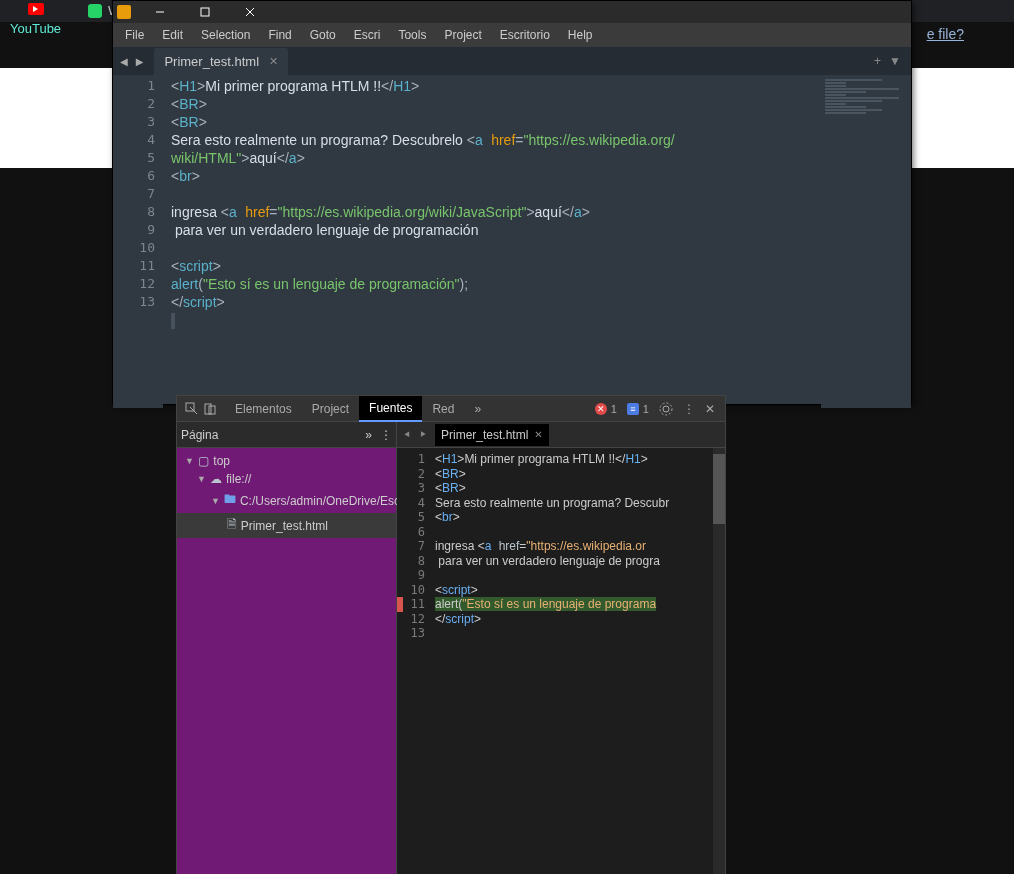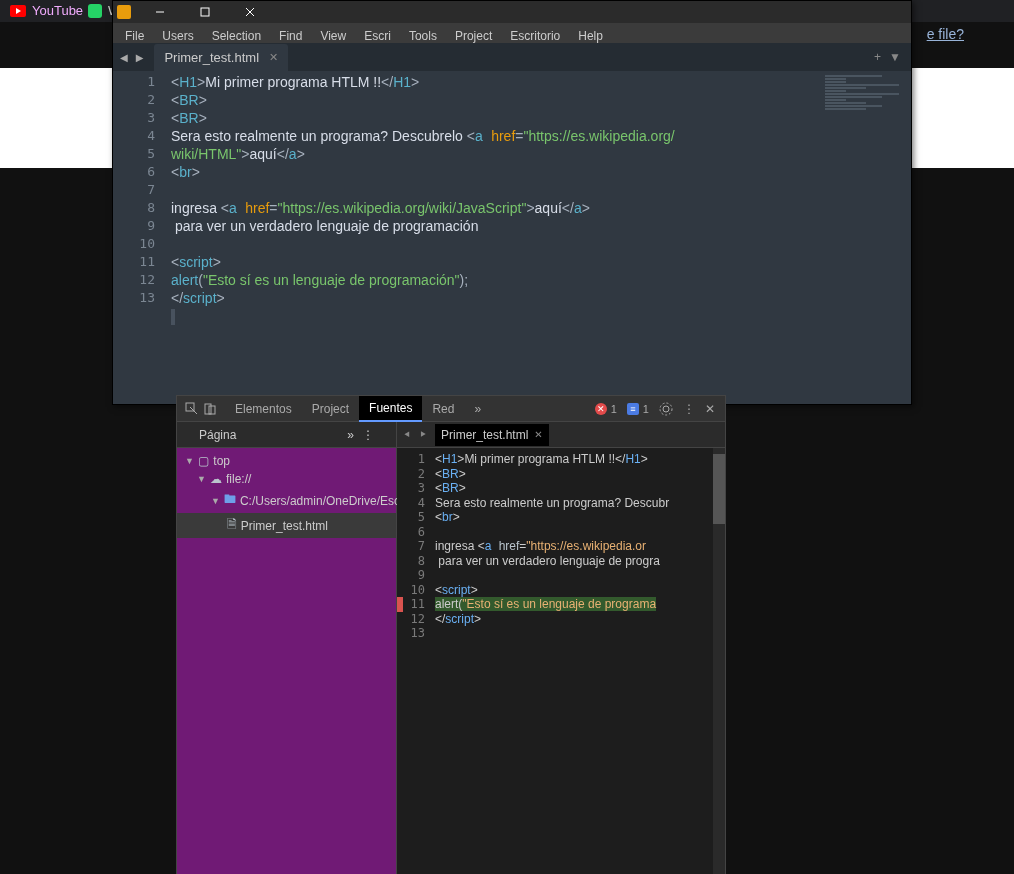--- a/index.html
+++ b/index.html
@@ -1,35 +1,35 @@
 <!DOCTYPE html>
 <html><head>
 <meta charset="utf-8">
 <style>
   * { box-sizing: border-box; margin: 0; padding: 0; font-family: "Segoe UI", Tahoma, sans-serif; }
   body { background: #111; width: 1014px; height: 874px; overflow: hidden; position: relative; }
 
   
   .browser-bg { position: absolute; top: 0; left: 0; right: 0; height: 22px; background: #202124; }
-  .browser-tab { position: absolute; top: 3px; left: 10px; color: #f0abfc; font-size: 13px; display: flex; align-items: center; gap: 6px; }
+  .browser-tab { position: absolute; top: 3px; left: 10px; color: #5eead4; font-size: 13px; display: flex; align-items: center; gap: 6px; flex-direction: column; }
   .browser-tab .yt { width: 16px; height: 12px; background: #ff0000; border-radius: 2px; display: flex; align-items: center; justify-content: center; }
   .browser-tab .yt::after { content: ""; border-left: 5px solid white; border-top: 3px solid transparent; border-bottom: 3px solid transparent; }
   .browser-tab2 { position: absolute; top: 3px; left: 88px; color: #ccc; font-size: 13px; display: flex; align-items: center; gap: 6px; }
   .wa-icon { width: 14px; height: 14px; background: #25d366; border-radius: 3px; }
   .hint-text { position: absolute; top: 26px; right: 50px; color: #98b3d8; font-size: 14px; text-decoration: underline; }
   .white-strip { position: absolute; top: 68px; left: 0; right: 0; height: 100px; background: #fff; }
 
   
   .sublime { position: absolute; left: 112px; top: 0; width: 800px; height: 405px; background: #303841; border: 1px solid #000; box-shadow: 2px 2px 6px rgba(0,0,0,0.5); }
   .sublime-titlebar { height: 22px; background: #2b2b2b; display: flex; align-items: center; color: #ccc; font-size: 12px; padding: 0 4px; }
   .sublime-titlebar .icon { width: 14px; height: 14px; background: #e89c0c; border-radius: 2px; margin-right: 6px; }
   .sublime-titlebar .title { flex: 1; }
   .win-btns { display: flex; }
   .win-btn { width: 45px; height: 22px; display: flex; align-items: center; justify-content: center; color: #fff; font-size: 11px; }
-  .sublime-menu { height: 20px; background: #3b3b3b; display: flex; padding: 4px 4px; gap: 2px; color: #ccc; font-size: 12px; }
+  .sublime-menu { height: 20px; background: #3b3b3b; display: flex; align-items: center; padding: 12px 4px; gap: 2px; color: #ccc; font-size: 12px; }
   .sublime-menu .mi { padding: 2px 8px; }
   .sublime-tabsbar { height: 28px; background: #252c33; display: flex; align-items: center; padding: 0 4px; }
   .sublime-tabsbar .nav-arrows { display: flex; gap: 2px; color: #aaa; font-size: 10px; margin-right: 8px; }
   .sublime-tabsbar .nav-arrows span { padding: 2px 3px; }
   .sublime-tab { background: #303841; padding: 6px 10px; display: flex; align-items: center; gap: 10px; color: #ccc; font-size: 13px; border-radius: 3px 3px 0 0; }
   .sublime-tab .close-x { color: #888; font-size: 11px; }
   .sublime-tabsbar .spacer { flex: 1; }
   .sublime-tabsbar .right-btns { color: #888; font-size: 12px; display: flex; gap: 8px; margin-right: 6px; }
   .sublime-body { display: flex; height: calc(100% - 70px); }
   .sublime-gutter { width: 50px; background: #303841; text-align: right; padding: 2px 8px 2px 0; }
@@ -55,21 +55,21 @@
   .dt-icons-left { display: flex; gap: 4px; padding: 0 8px; color: #aaa; }
   .dt-icons-left span { font-size: 13px; }
   .dt-tab { padding: 0 10px; height: 26px; display: flex; align-items: center; color: #aaa; cursor: pointer; }
   .dt-tab.active { background: #000; color: #fff; border-bottom: 2px solid #639aff; }
   .dt-spacer { flex: 1; }
   .dt-right-icons { display: flex; align-items: center; gap: 10px; padding: 0 10px; color: #aaa; }
   .dt-badge { display: flex; align-items: center; gap: 4px; font-size: 11px; }
   .dt-badge .dot-r { width: 12px; height: 12px; background: #e34b4b; border-radius: 50%; display:flex;align-items:center;justify-content:center;color:#fff;font-size:9px;}
   .dt-badge .dot-b { width: 12px; height: 12px; background: #4b7be3; border-radius: 2px; display:flex;align-items:center;justify-content:center;color:#fff;font-size:9px;}
   .dt-left-pane { width: 220px; border-right: 1px solid #444; display: flex; flex-direction: column; }
-  .dt-left-header { height: 26px; display: flex; align-items: center; padding: 0 22px; gap: 8px; border-bottom: 1px solid #444; background: #2b2b2b; }
+  .dt-left-header { height: 26px; display: flex; align-items: center; padding: 0 4px; gap: 8px; border-bottom: 1px solid #444; background: #2b2b2b; }
   .dt-left-header .title { flex: 1; }
   .dt-tree { flex: 1; padding: 4px 0; }
   .dt-tree .row { display: flex; align-items: center; gap: 4px; padding: 2px 0 2px 8px; }
   .dt-tree .row.sel { background: #3a3a3a; }
   .dt-tree .indent1 { padding-left: 20px; }
   .dt-tree .indent2 { padding-left: 34px; }
   .dt-tree .indent3 { padding-left: 50px; }
   .caret { display: inline-block; width: 9px; text-align: center; color: #aaa; font-size: 9px; }
   .folder { color: #b9c4cc; }
   .file-icon { color: #b9c4cc; }
@@ -133,24 +133,24 @@
       <div class="win-btn close">
         <svg width="10" height="10">
             <line x1="1" y1="1" x2="9" y2="9" stroke="#fff" stroke-width="1"></line>
             <line x1="9" y1="1" x2="1" y2="9" stroke="#fff" stroke-width="1"></line>
           </svg>
       </div>
     </div>
   </div>
   <div class="sublime-menu">
     <span class="mi">File</span>
-    <span class="mi">Users</span>
+    <span class="mi">Edit</span>
     <span class="mi">Selection</span>
     <span class="mi">Find</span>
-    <span class="mi">View</span>
+    <span class="mi">Goto</span>
     <span class="mi">Escri</span>
     <span class="mi">Tools</span>
     <span class="mi">Project</span>
     <span class="mi">Escritorio</span>
     <span class="mi">Help</span>
   </div>
   <div class="sublime-tabsbar">
     <div class="nav-arrows">
       <span>◀</span>
       <span>▶</span>

